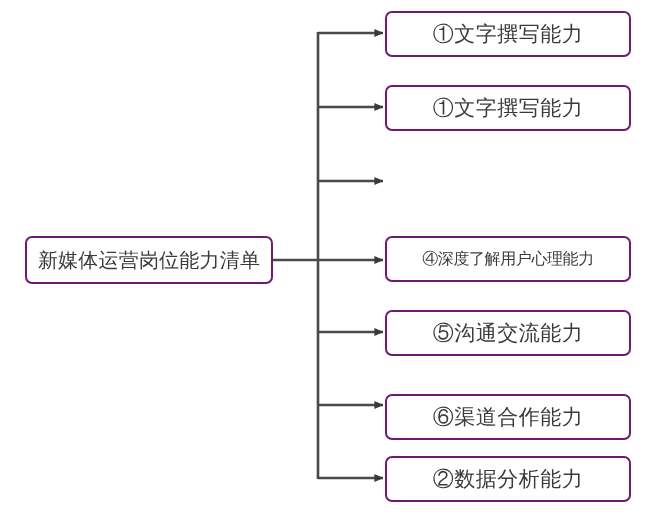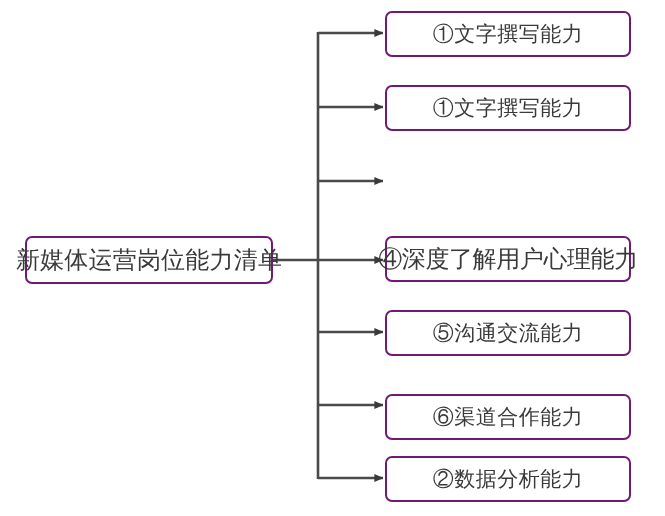--- a/index.html
+++ b/index.html
@@ -44,33 +44,33 @@
     letter-spacing: 0.5px;
     color: #3a3a3a;
   }
   #root-node {
     left: 25px;
     top: 236px;
     width: 248px;
     height: 48px;
   }
   #root-node .node-label {
-    font-size: 24px;
+    font-size: 20px;
     letter-spacing: 0.2px;
   }
   .leaf-node {
     left: 385px;
     width: 246px;
     height: 46px;
   }
   .leaf-node .node-label {
     font-size: 21px;
   }
   .leaf-node.is-wide .node-label {
-    font-size: 24px;
+    font-size: 16px;
     letter-spacing: -0.4px;
   }
   #leaf-node-1 { top: 11px; }
   #leaf-node-2 { top: 85px; }
   #leaf-node-3 { top: 159px; }
   #leaf-node-4 { top: 236px; }
   #leaf-node-5 { top: 310px; }
   #leaf-node-6 { top: 394px; }
   #leaf-node-7 { top: 456px; }
 </style>

